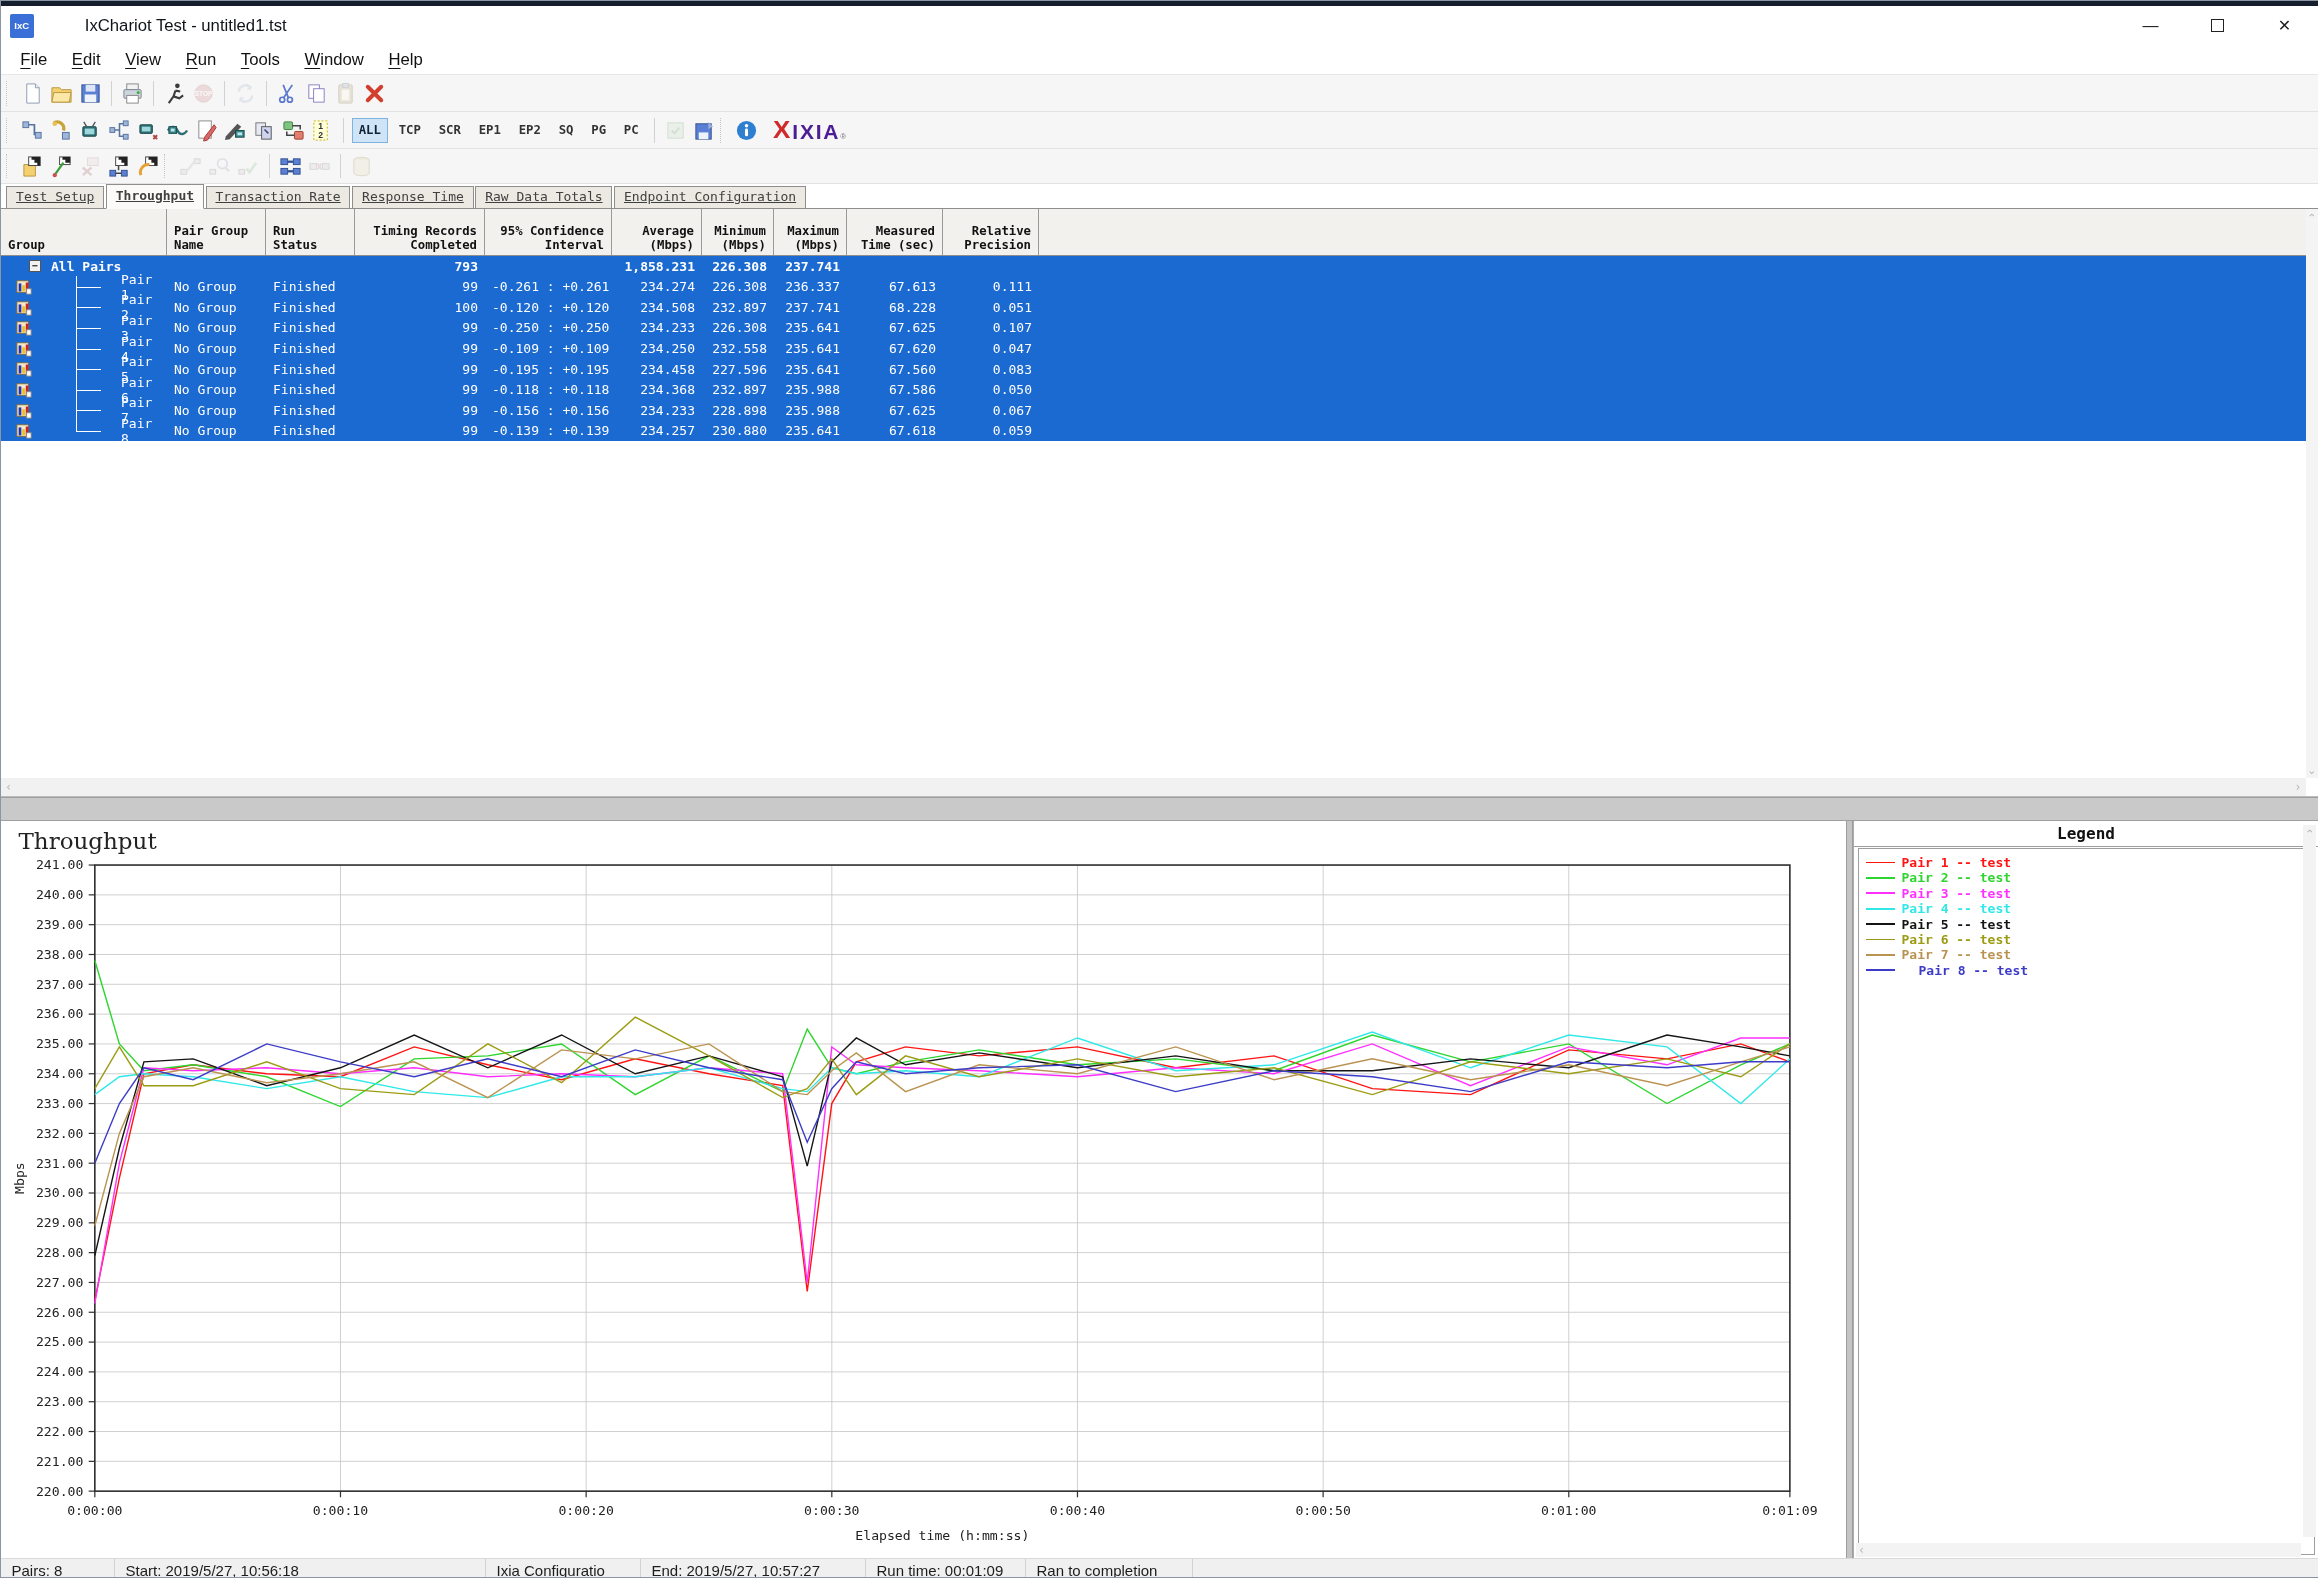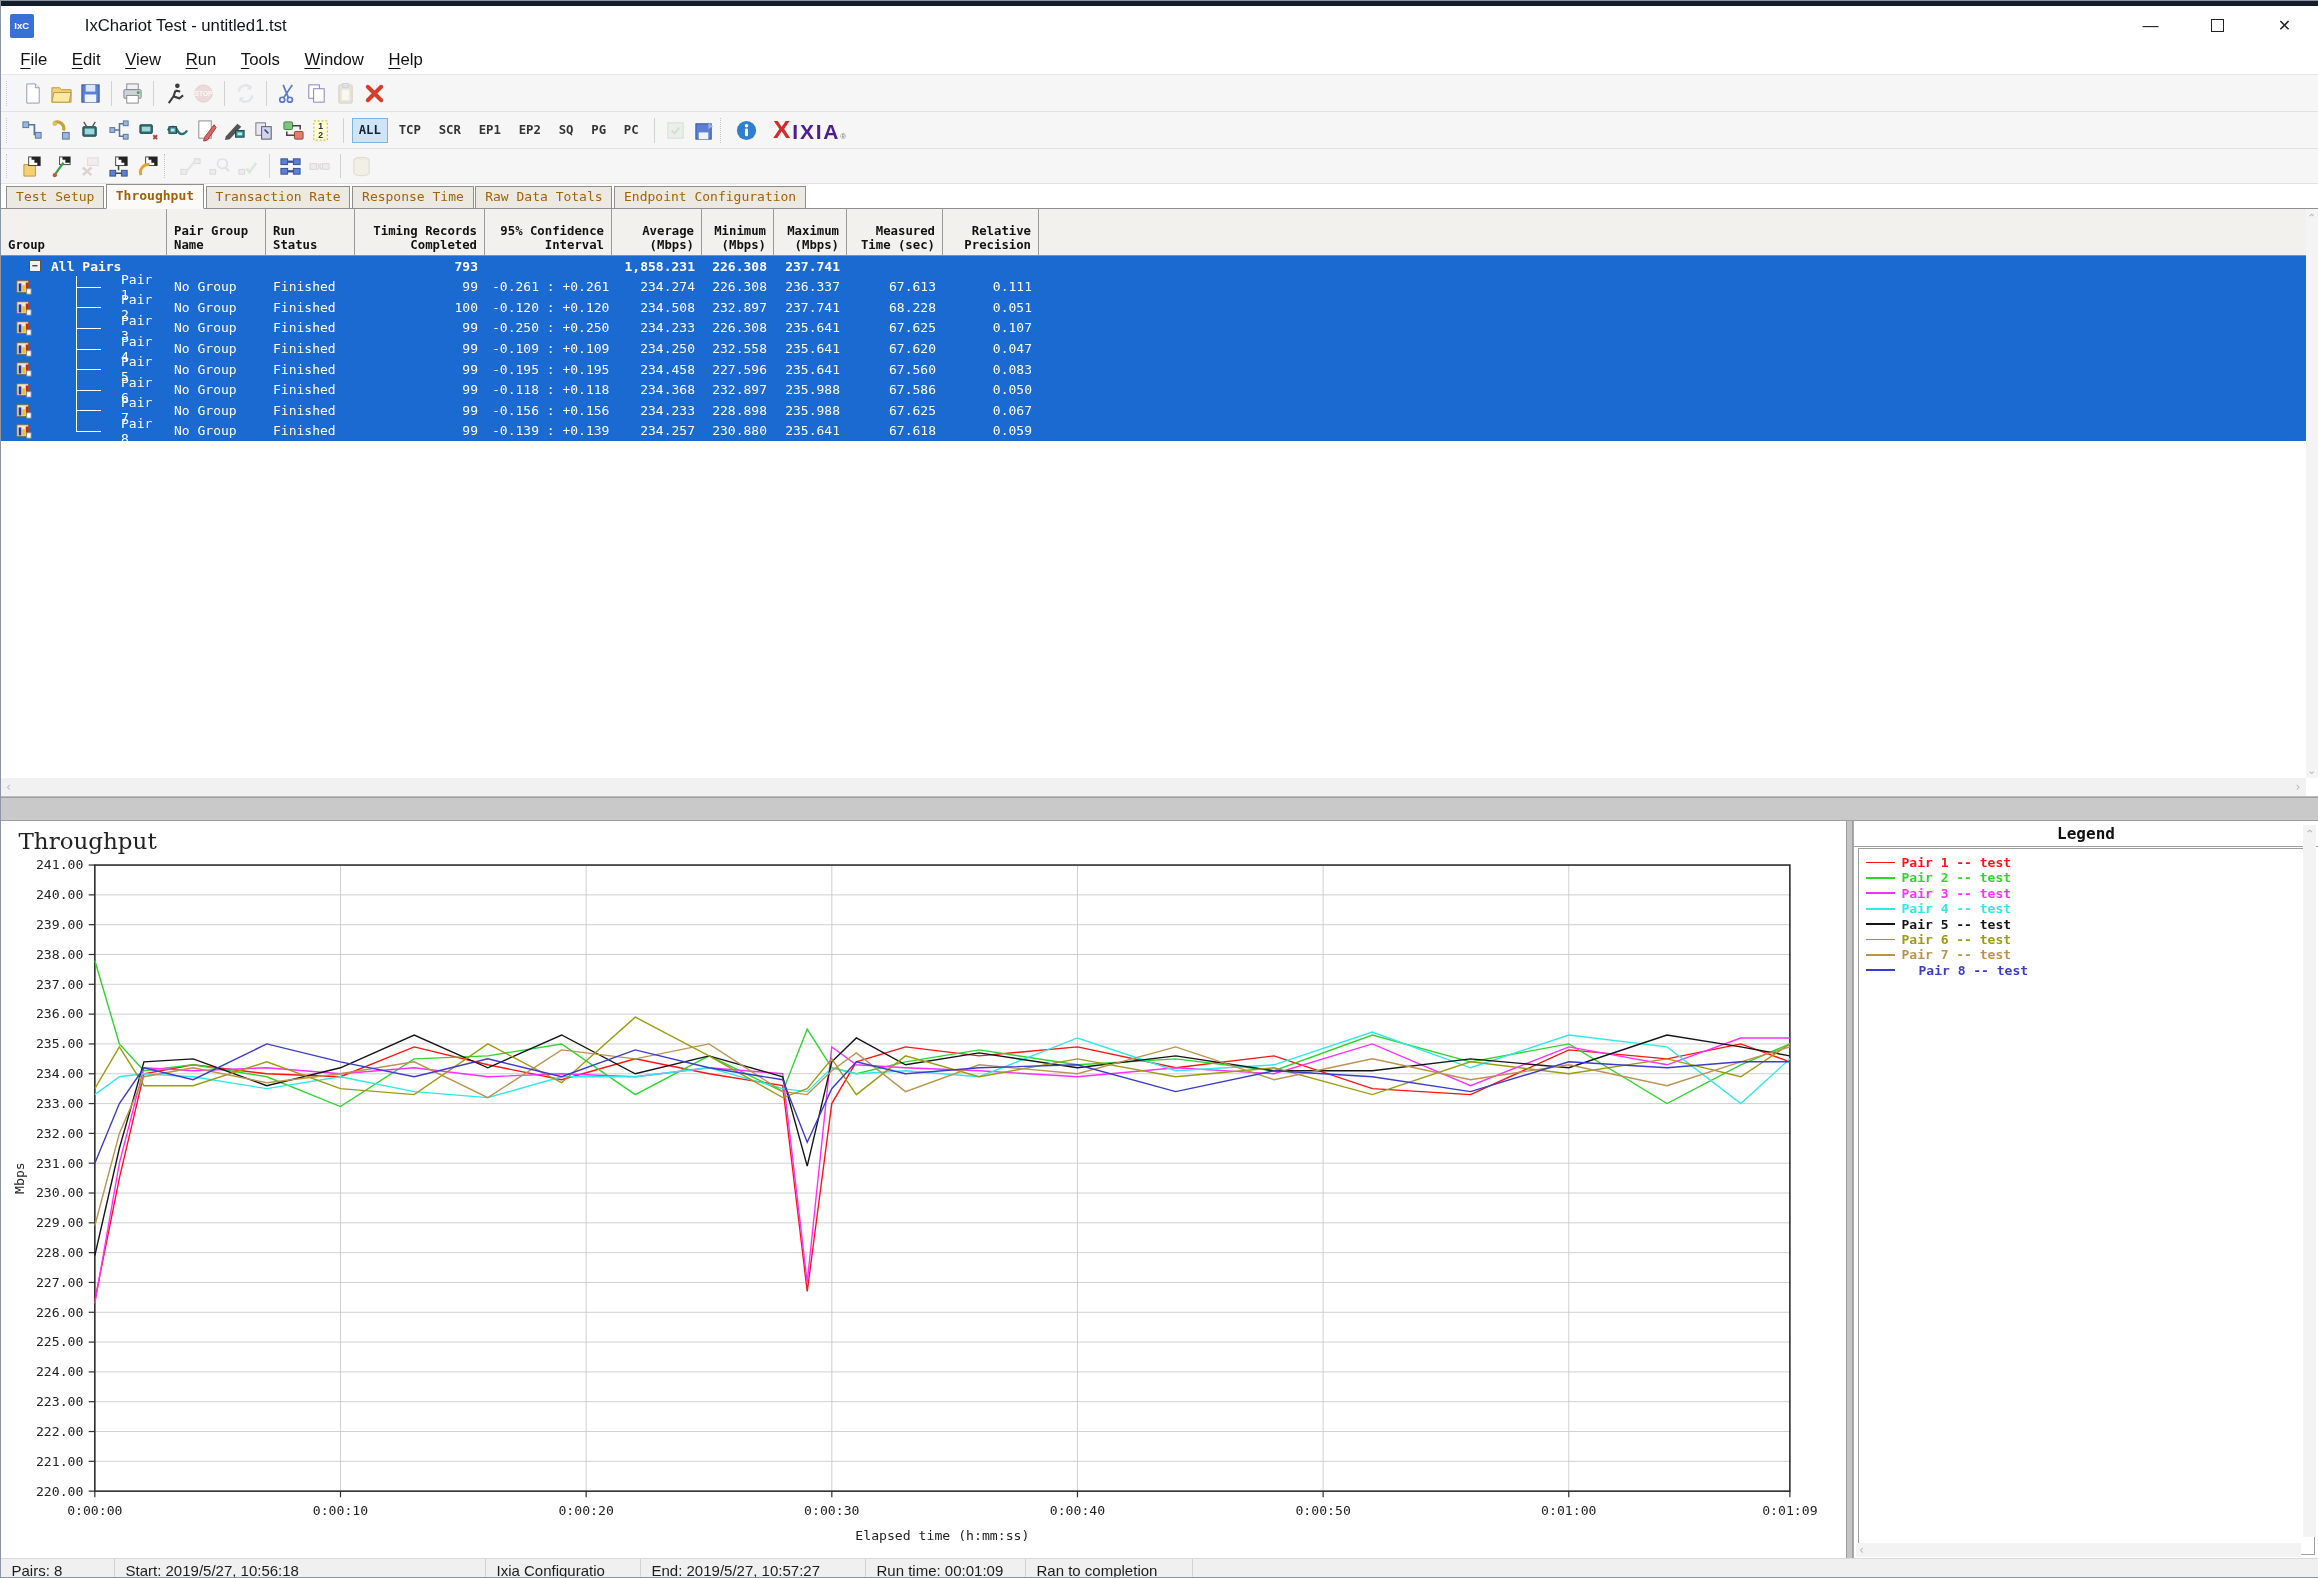--- a/index.html
+++ b/index.html
@@ -27,22 +27,22 @@
   .tbtn{width:29px;height:29px;display:flex;align-items:center;justify-content:center;}
   .tbtn.dis{opacity:.38;filter:grayscale(35%);}
   .fbtn{font:bold 12.3px "DejaVu Sans Mono",monospace;color:#333;padding:4.4px 6.1px;margin:0 1.8px;border:0.9px solid transparent;}
   .fbtn.active{background:#cfe4f7;border:0.9px solid #7eb3e0;color:#123;}
   .ixia{display:flex;align-items:baseline;margin-left:12.3px;}
   .ixia .xmark{font:bold 26px "Liberation Sans",sans-serif;color:#d12a2a;transform:scaleY(.9);margin-right:1.8px;}
   .ixia .word{font:bold 21px "Liberation Sans",sans-serif;color:#4c1d95;letter-spacing:1.8px;}
   .ixia sup{font-size:8px;color:#777;}
   
   .tabs{height:24.6px;background:#ffffff;display:flex;align-items:flex-end;padding-left:5.3px;border-bottom:0.9px solid #8e8e8e;}
-  .tab{font:13px "DejaVu Sans Mono",monospace;color:#a16207;background:#ece9e2;border:0.9px solid #8e8e8e;
-    border-bottom:none;padding:2.6px 8.8px 2.6px;margin-right:1.8px;height:22px;}
+  .tab{font:13px "DejaVu Sans Mono",monospace;color:#404040;background:#ece9e2;border:0.9px solid #8e8e8e;
+    border-bottom:none;padding:2.6px 8.8px 2.6px;margin-right:1.8px;height:22px;text-decoration:underline;}
   .tab.active{background:#fbfaf8;height:24.6px;font-weight:bold;position:relative;z-index:2;margin-bottom:-0.9px;border-bottom:0.9px solid #fbfaf8;}
   
   .tablepanel{position:relative;height:588px;background:#ffffff;border-bottom:0.9px solid #bbb;}
   .thead{display:grid;grid-template-columns:166px 99px 89px 130px 127px 90px 72px 73px 96px 96px 1fr;
     height:47px;background:#f2f1ee;border-bottom:0.9px solid #8e8e8e;}
   .th{border-right:0.9px solid #9a9a9a;font:bold 12.3px "DejaVu Sans Mono",monospace;color:#111;
     display:flex;align-items:flex-end;padding:2.6px 7px;white-space:pre-line;line-height:1.15;}
   .th.r{justify-content:flex-end;text-align:right;}
   .th.filler{border-right:none;}
   .trow{display:grid;grid-template-columns:166px 99px 89px 130px 127px 90px 72px 73px 96px 96px 1fr;

